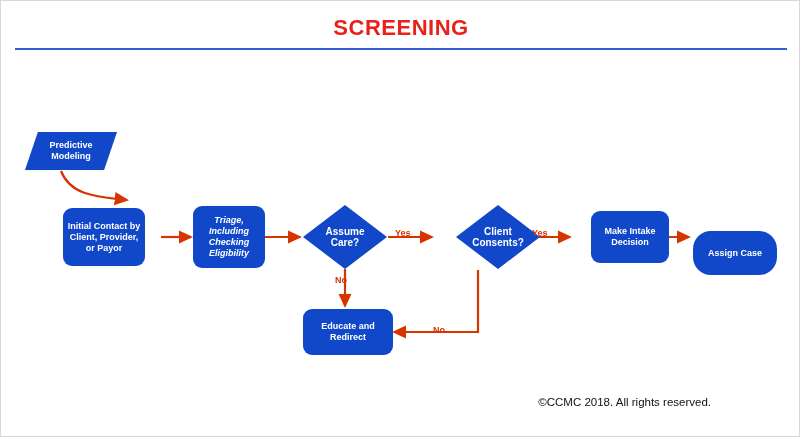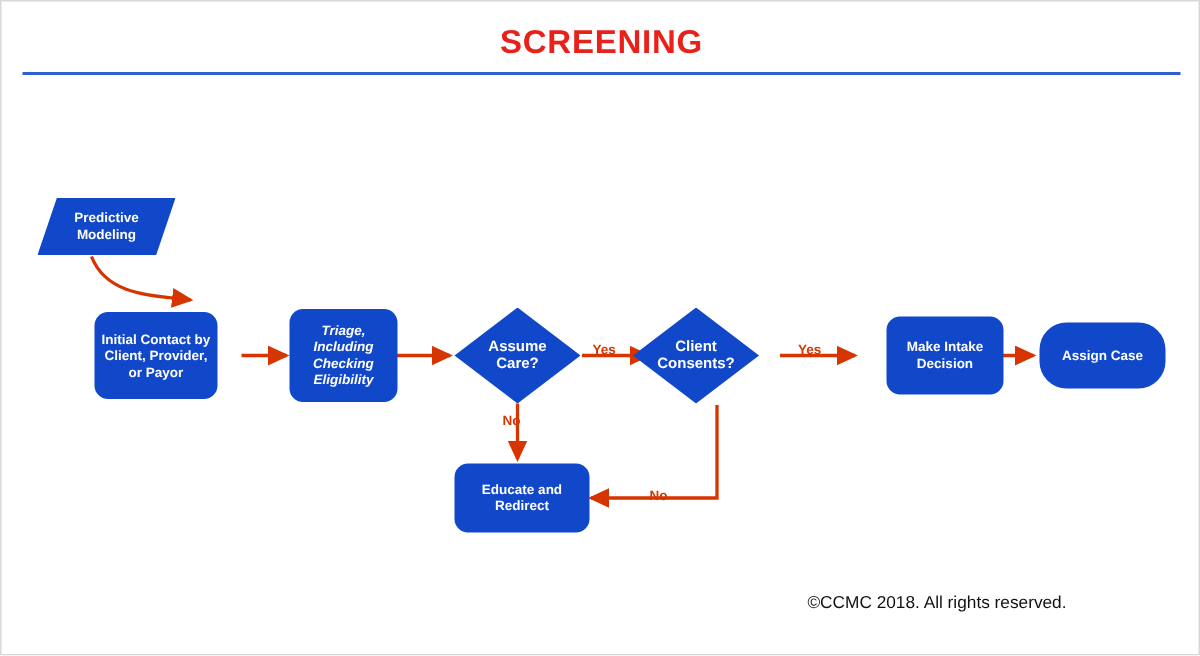--- a/index.html
+++ b/index.html
@@ -184,34 +184,34 @@
   </div>
 
   <div class="diamond" style="left:302px; top:204px;">
     <div class="shape"></div>
     <div class="label">
       <span style="white-space:pre-line;">Assume
 Care?</span>
     </div>
   </div>
 
-  <div class="diamond" style="left:421px; top:204px;">
+  <div class="diamond" style="left:455px; top:204px;">
     <div class="shape"></div>
     <div class="label">
       <span style="white-space:pre-line;">Client
 Consents?</span>
     </div>
   </div>
 
   <div class="node rounded" style="left:574px; top:210px; width:78px; height:52px;margin-left:16px;">
     <span class="node-text" style="white-space:pre-line;">Make Intake
 Decision</span>
   </div>
 
-  <div class="node rounded" style="left:692px; top:214px; width:84px; height:44px;border-radius:18px;">
+  <div class="node rounded" style="left:692px; top:230px; width:84px; height:44px;border-radius:18px;">
     <span class="node-text" style="white-space:pre-line;">Assign Case</span>
   </div>
 
   <div class="node rounded" style="left:302px; top:308px; width:90px; height:46px;">
     <span class="node-text" style="white-space:pre-line;">Educate and
 Redirect</span>
   </div>
 
   <div class="edge-label" style="left:394px; top:227px;">Yes</div>
   <div class="edge-label" style="left:334px; top:274px;">No</div>

